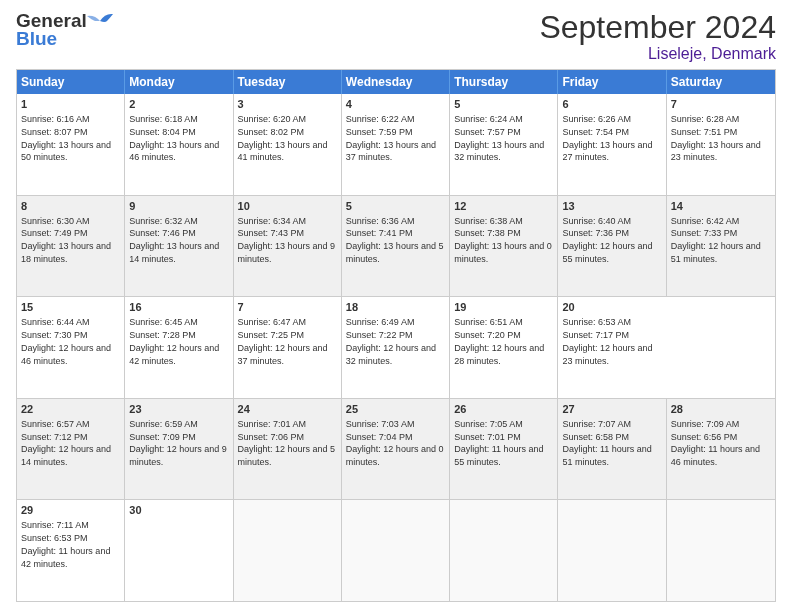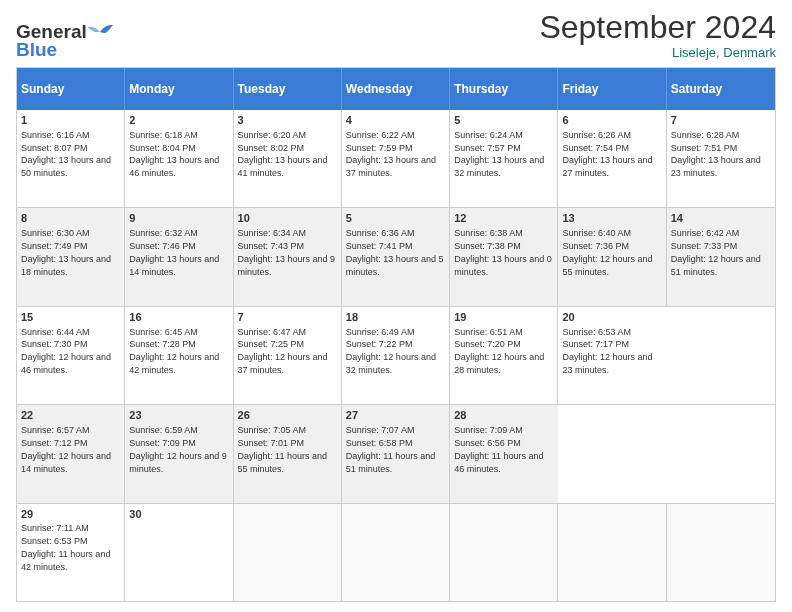--- a/index.html
+++ b/index.html
@@ -31,39 +31,39 @@
     .title-block {
       text-align: right;
     }
     .month-title {
       font-size: 32px;
       font-weight: normal;
       color: #333;
       line-height: 1.1;
     }
     .location {
-      font-size: 13px;
-      color: #0f766e;
+      font-size: 16px;
+      color: #4c1d95;
     }
     .calendar {
       flex: 1;
       display: flex;
       flex-direction: column;
       border: 1px solid #ccc;
     }
     .cal-header {
       display: grid;
       grid-template-columns: repeat(7, 1fr);
       background: #3a7bd5;
     }
     .cal-header-cell {
       color: #fff;
       font-weight: bold;
       font-size: 12px;
-      padding: 14px 4px;
+      padding: 5px 4px;
       text-align: left;
       border-right: 1px solid #5a9be5;
     }
     .cal-header-cell:last-child { border-right: none; }
     .cal-body {
       display: flex;
       flex-direction: column;
       flex: 1;
     }
     .cal-row {
@@ -97,21 +97,21 @@
       line-height: 1.4;
     }
   </style>
 </head>
 <body>
 
 <div class="page">
   <div class="header">
     <div class="logo">
       <div style="display:flex;flex-direction:column;align-items:flex-start;">
-        <div style="display:flex;align-items:center;margin-top:11px;">
+        <div style="display:flex;align-items:center;">
           <span style="font-size:19px;font-weight:bold;color:#333;">General</span>
           <svg width="26" height="20" viewBox="0 0 26 20">
             <path d="M13 10 Q18 2 26 3 Q22 8 20 10 Q18 12 13 10Z" fill="#3a7bd5"></path>
             <path d="M13 10 Q8 4 0 5 Q5 9 8 10Z" fill="#3a7bd5" opacity="0.6"></path>
           </svg>
         </div>
         <span style="font-size:19px;font-weight:bold;color:#3a7bd5;margin-top:-4px;">Blue</span>
       </div>
     </div>
     <div class="title-block">
@@ -220,20 +220,28 @@
         <div class="cal-row">
           <div class="cal-cell shaded">
         <span class="day-num">22</span>
         <span class="cell-text">Sunrise: 6:57 AM<br>Sunset: 7:12 PM<br>Daylight: 12 hours and 14 minutes.</span>
       </div>
           <div class="cal-cell shaded">
         <span class="day-num">23</span>
         <span class="cell-text">Sunrise: 6:59 AM<br>Sunset: 7:09 PM<br>Daylight: 12 hours and 9 minutes.</span>
       </div>
           <div class="cal-cell shaded">
+        <span class="day-num">24</span>
+        <span class="cell-text">Sunrise: 7:01 AM<br>Sunset: 7:06 PM<br>Daylight: 12 hours and 5 minutes.</span>
+      </div>
+          <div class="cal-cell shaded">
+        <span class="day-num">25</span>
+        <span class="cell-text">Sunrise: 7:03 AM<br>Sunset: 7:04 PM<br>Daylight: 12 hours and 0 minutes.</span>
+      </div>
+          <div class="cal-cell shaded">
         <span class="day-num">26</span>
         <span class="cell-text">Sunrise: 7:05 AM<br>Sunset: 7:01 PM<br>Daylight: 11 hours and 55 minutes.</span>
       </div>
           <div class="cal-cell shaded">
         <span class="day-num">27</span>
         <span class="cell-text">Sunrise: 7:07 AM<br>Sunset: 6:58 PM<br>Daylight: 11 hours and 51 minutes.</span>
       </div>
           <div class="cal-cell shaded">
         <span class="day-num">28</span>
         <span class="cell-text">Sunrise: 7:09 AM<br>Sunset: 6:56 PM<br>Daylight: 11 hours and 46 minutes.</span>

